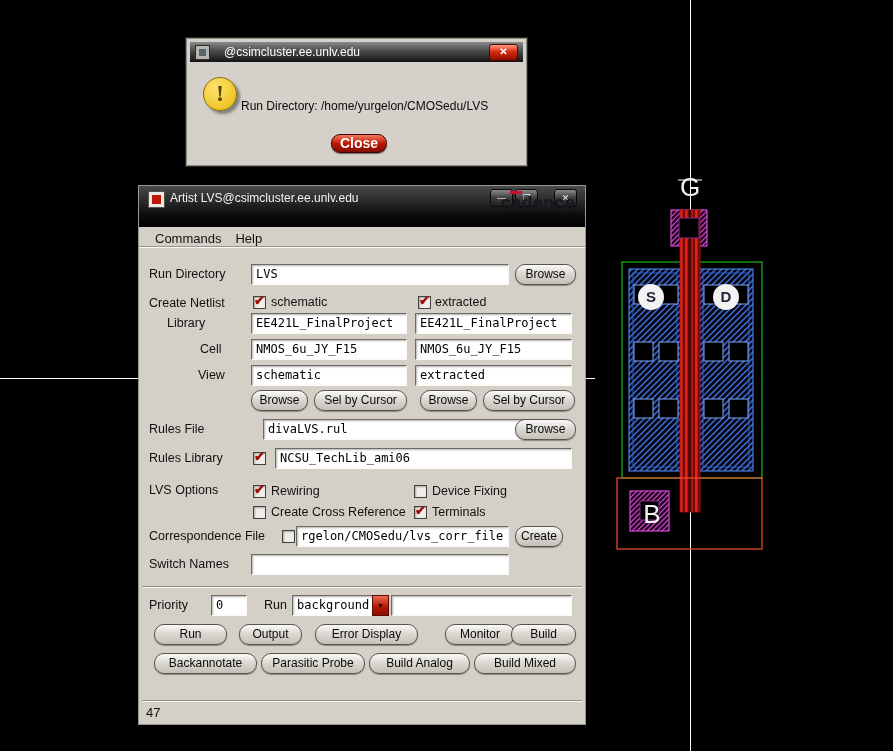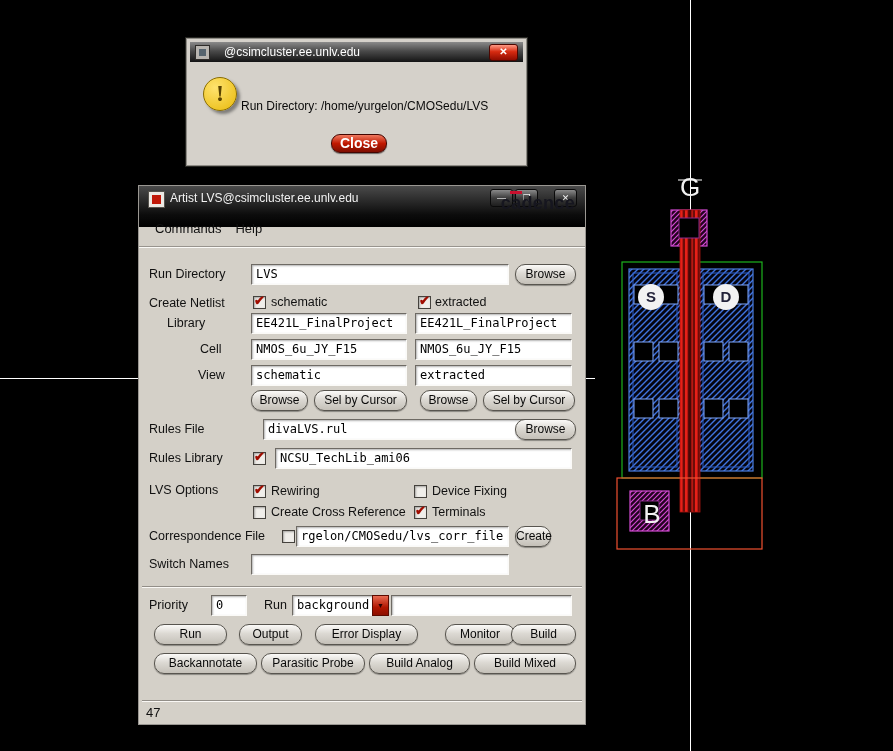--- a/index.html
+++ b/index.html
@@ -45,21 +45,21 @@
     background:#d4d0c8; border:1px solid #9a9792; box-sizing:border-box; z-index:5; }
   .win-tb { position:absolute; left:0; top:0; right:0; height:41px;
     background:linear-gradient(#4a4a4a,#0c0c0c 70%,#000); }
   .win-ico { position:absolute; left:9px; top:5px; width:15px; height:15px; background:#ece9e4; border:1px solid #55524c; }
   .win-ico::after { content:""; position:absolute; inset:3px; background:#c01808; }
   .win-title { position:absolute; left:31px; top:5px; color:#f2f2f2; font-size:12px; white-space:nowrap; }
   .wbtn { position:absolute; top:3px; width:23px; height:18px;
     background:linear-gradient(#8a8a8a,#3c3c3c 50%,#1e1e1e); border:1px solid #0a0a0a; border-radius:3px;
     color:#eee; font-size:9px; text-align:center; line-height:16px; box-sizing:border-box; }
   .menubar { position:absolute; left:0; top:25px; right:0; height:36px;
-    border-bottom:1px solid #98948e; box-shadow:0 1px 0 #fbfaf7; display:flex; align-items:center;
+    border-bottom:1px solid #98948e; box-shadow:0 1px 0 #fbfaf7; display:flex; align-items:flex-end;
     padding-left:16px; gap:14px; box-sizing:border-box; }
   .menu-item { font-size:13px; color:#111; }
   .logo { position:absolute; right:10px; top:7px; font-weight:bold; font-size:18px; color:#16161f; letter-spacing:.3px; }
   .logo-a { position:relative; }
   .logo-a::before { content:""; position:absolute; left:-1px; right:-1px; top:-2px; height:3px; background:#c8102e; }
 
   .flabel { position:absolute; font-size:12.5px; color:#111; white-space:nowrap; line-height:15px; }
   .tfield { position:absolute; height:21px; background:#fff; box-sizing:border-box;
     border:1px solid; border-color:#6e6a64 #fbfaf7 #fbfaf7 #6e6a64;
     box-shadow:inset 1px 1px 2px rgba(0,0,0,.3);
@@ -223,21 +223,21 @@
     <div class="cb" style="left:114px;top:320px"></div>
     <div class="flabel" style="left:132px;top:319px">Create Cross Reference</div>
     <div class="cb" style="left:275px;top:320px">
         <span class="mark">✔</span>
       </div>
     <div class="flabel" style="left:293px;top:319px">Terminals</div>
 
     <div class="flabel" style="left:10px;top:343px">Correspondence File</div>
     <div class="cb" style="left:143px;top:344px"></div>
     <div class="tfield" style="left:157px;top:340px;width:213px">rgelon/CMOSedu/lvs_corr_file</div>
-    <div class="btn" style="left:376px;top:340px;width:36px">Create</div>
+    <div class="btn" style="left:376px;top:340px;width:48px">Create</div>
 
     <div class="flabel" style="left:10px;top:371px">Switch Names</div>
     <div class="tfield" style="left:112px;top:368px;width:258px"></div>
 
     <div class="groove" style="top:400px"></div>
 
     <div class="flabel" style="left:10px;top:412px">Priority</div>
     <div class="tfield" style="left:72px;top:409px;width:36px">0</div>
     <div class="flabel" style="left:125px;top:412px">Run</div>
     <div class="tfield" style="left:153px;top:409px;width:81px">background</div>

